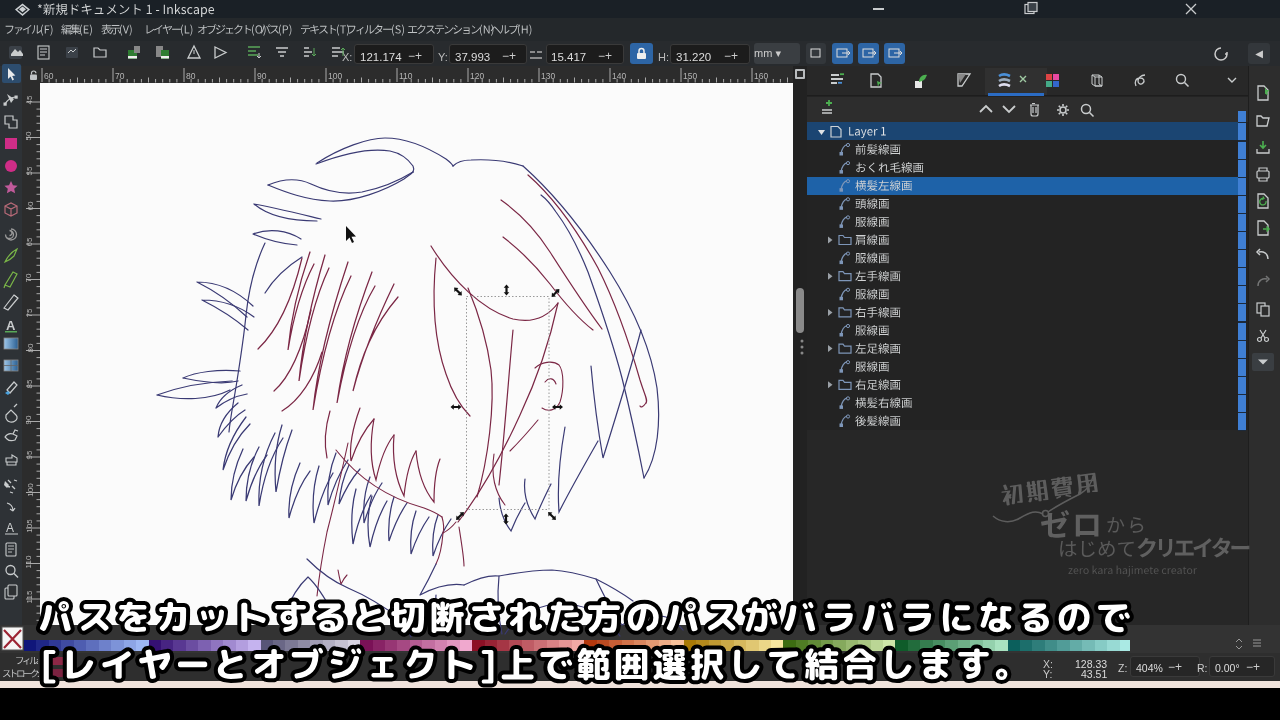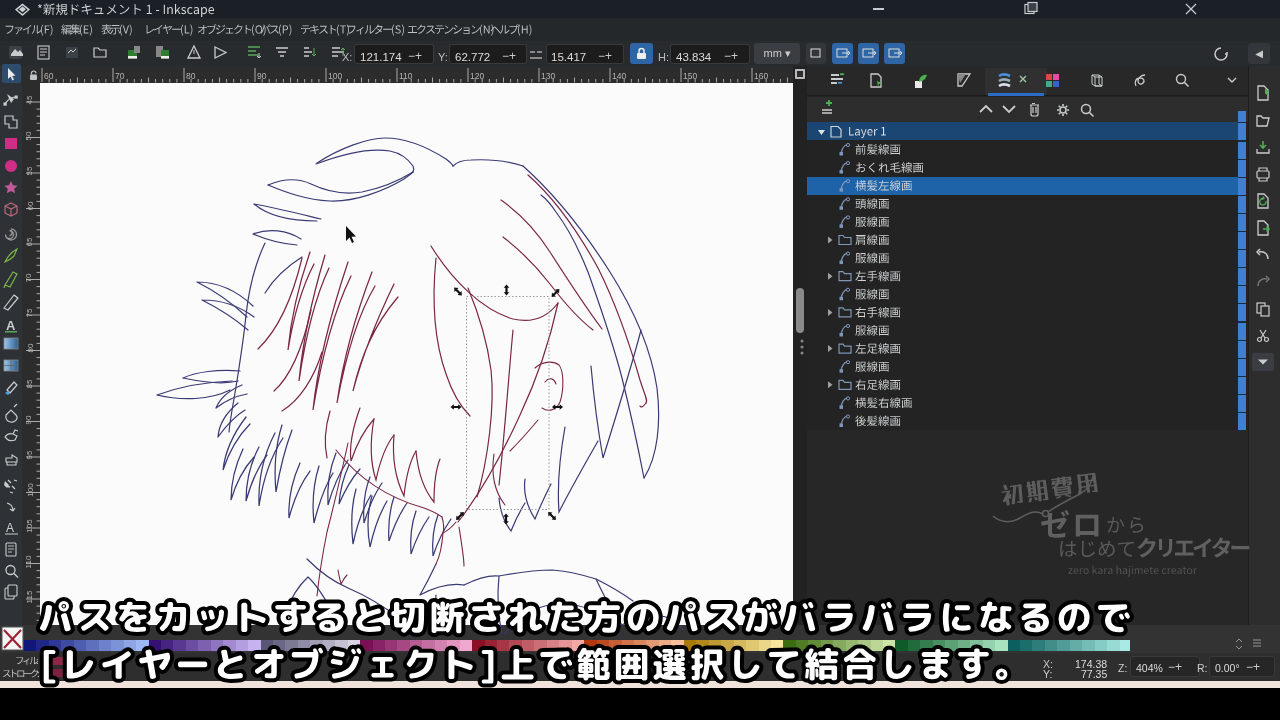--- a/index.html
+++ b/index.html
@@ -45,61 +45,61 @@
 <div class="abs" style="left:23.5px;top:640px;width:1106px;height:10.5px;background:linear-gradient(to right,#10167a 0.0px 12.4px,#1f2787 12.4px 24.9px,#2f3995 24.9px 37.3px,#3f4ba2 37.3px 49.8px,#4e5db0 49.8px 62.2px,#5e6fbd 62.2px 74.7px,#6e81cb 74.7px 87.1px,#7d93d8 87.1px 99.6px,#8da5e6 99.6px 112.0px,#9db7f4 112.0px 124.5px,#351073 124.5px 136.9px,#472482 136.9px 149.4px,#593892 149.4px 161.8px,#6b4da1 161.8px 174.3px,#7d61b1 174.3px 186.7px,#8f75c0 186.7px 199.2px,#a18ad0 199.2px 211.6px,#b39edf 211.6px 224.1px,#c5b3ef 224.1px 236.5px,#585577 236.5px 249.0px,#6a6786 249.0px 261.4px,#7c7995 261.4px 273.9px,#8e8ba4 273.9px 286.3px,#a19db4 286.3px 298.8px,#b3afc3 298.8px 311.2px,#c5c1d2 311.2px 323.7px,#d8d4e2 323.7px 336.1px,#7a1157 336.1px 348.6px,#882365 348.6px 361.0px,#973674 361.0px 373.5px,#a64983 373.5px 385.9px,#b55c92 385.9px 398.4px,#c36fa1 398.4px 410.8px,#d282b0 410.8px 423.3px,#e195bf 423.3px 435.7px,#f0a8ce 435.7px 448.2px,#8c1025 448.2px 460.6px,#982335 460.6px 473.1px,#a53645 473.1px 485.5px,#b24955 485.5px 498.0px,#bf5c65 498.0px 510.4px,#cb6f75 510.4px 522.9px,#d88285 522.9px 535.3px,#e59595 535.3px 547.8px,#f2a9a5 547.8px 560.2px,#b3380e 560.2px 572.7px,#bc4b22 572.7px 585.1px,#c65e36 585.1px 597.6px,#d0724a 597.6px 610.0px,#d9855e 610.0px 622.5px,#e39972 622.5px 634.9px,#edac86 634.9px 647.4px,#f7c09a 647.4px 659.8px,#a97a07 659.8px 672.3px,#b4891c 672.3px 684.7px,#bf9932 684.7px 697.2px,#caa847 697.2px 709.6px,#d5b85d 709.6px 722.1px,#e0c772 722.1px 734.5px,#ebd788 734.5px 747.0px,#f7e79e 747.0px 759.4px,#3d6d12 759.4px 771.9px,#4f7c24 771.9px 784.3px,#618b37 784.3px 796.8px,#739a4a 796.8px 809.2px,#85a95d 809.2px 821.7px,#97b86f 821.7px 834.1px,#a9c782 834.1px 846.6px,#bbd695 846.6px 859.0px,#cde6a8 859.0px 871.5px,#0f5c2a 871.5px 883.9px,#226c3c 883.9px 896.4px,#357d4f 896.4px 908.8px,#488e62 908.8px 921.3px,#5b9f75 921.3px 933.7px,#6eaf87 933.7px 946.2px,#81c09a 946.2px 958.6px,#94d1ad 958.6px 971.1px,#a8e2c0 971.1px 983.5px,#0b5f5c 983.5px 996.0px,#1c6e6b 996.0px 1008.4px,#2e7d7a 1008.4px 1020.9px,#408d89 1020.9px 1033.3px,#519c98 1033.3px 1045.8px,#63aca7 1045.8px 1058.2px,#75bbb6 1058.2px 1070.7px,#86cbc5 1070.7px 1083.1px,#98dad4 1083.1px 1095.6px,#aaeae4 1095.6px 1108.0px)"></div>
 <div class="abs" style="left:0;top:653px;width:1280px;height:28px;background:#2e2e2e"></div>
 <div class="abs" style="left:0;top:681px;width:1280px;height:6.5px;background:#f0e3dc"></div>
 <div class="abs" style="left:0;top:687.5px;width:1280px;height:32.5px;background:#000"></div>
 <div class="abs" style="left:342px;top:51px;font-size:11px;color:#bbb">X:</div>
 <div class="abs" style="left:354px;top:44px;width:80px;height:20px;background:#1c1c1c;border:1px solid #3a3a3a;border-radius:3px"></div>
 <div class="abs" style="left:360px;top:51px;font-size:11.5px;color:#ddd">121.174</div>
 <div class="abs" style="left:408px;top:49px;font-size:12px;color:#ccc">−+</div>
 <div class="abs" style="left:438px;top:51px;font-size:11px;color:#bbb">Y:</div>
 <div class="abs" style="left:449px;top:44px;width:78px;height:20px;background:#1c1c1c;border:1px solid #3a3a3a;border-radius:3px"></div>
-<div class="abs" style="left:455px;top:51px;font-size:11.5px;color:#ddd">62.772</div>
+<div class="abs" style="left:455px;top:51px;font-size:11.5px;color:#ddd">37.993</div>
 <div class="abs" style="left:502px;top:49px;font-size:12px;color:#ccc">−+</div>
 <svg class="abs" style="left:528px;top:48px" width="16" height="14">
     <path d="M2,10 h12 M2,4 h5 m2,0 h5" stroke="#aaa" stroke-width="1.5"></path>
   </svg>
 <div class="abs" style="left:546px;top:44px;width:78px;height:20px;background:#1c1c1c;border:1px solid #3a3a3a;border-radius:3px"></div>
 <div class="abs" style="left:551px;top:51px;font-size:11.5px;color:#ddd">15.417</div>
 <div class="abs" style="left:598px;top:49px;font-size:12px;color:#ccc">−+</div>
 <div class="abs" style="left:630px;top:43px;width:23px;height:21px;background:#2d65a5;border-radius:3px"></div>
 <svg class="abs" style="left:635px;top:47px" width="14" height="14">
     <rect x="2" y="6" width="9" height="6" rx="1" fill="#eee"></rect>
     <path d="M4,6 V4 a2.5,2.5 0 0 1 5,0 V6" stroke="#eee" stroke-width="1.5" fill="none"></path>
   </svg>
 <div class="abs" style="left:658px;top:51px;font-size:11px;color:#bbb">H:</div>
 <div class="abs" style="left:670px;top:44px;width:80px;height:20px;background:#1c1c1c;border:1px solid #3a3a3a;border-radius:3px"></div>
-<div class="abs" style="left:676px;top:51px;font-size:11.5px;color:#ddd">43.834</div>
+<div class="abs" style="left:676px;top:51px;font-size:11.5px;color:#ddd">31.220</div>
 <div class="abs" style="left:724px;top:49px;font-size:12px;color:#ccc">−+</div>
-<div class="abs" style="left:754px;top:43px;width:46px;height:21px;background:#3a3e42;border-radius:3px;color:#ccc;font-size:11px;text-align:center;line-height:21px">mm ▾</div>
+<div class="abs" style="left:754px;top:43px;width:46px;height:21px;background:#3a3e42;border-radius:3px;color:#ccc;font-size:11px;line-height:21px">mm ▾</div>
 <div class="abs" style="left:806px;top:43px;width:20px;height:21px;background:#33373b;border-radius:3px"></div>
 <div class="abs" style="left:832px;top:43px;width:21px;height:21px;background:#2d65a5;border-radius:3px"></div>
 <div class="abs" style="left:858px;top:43px;width:21px;height:21px;background:#2d65a5;border-radius:3px"></div>
 <div class="abs" style="left:884px;top:43px;width:21px;height:21px;background:#2d65a5;border-radius:3px"></div>
 <svg class="abs" style="left:806px;top:43px" width="100" height="21">
     <g stroke="#ddd" fill="none">
       <rect x="5" y="6" width="9" height="8"></rect>
       <rect x="31" y="6" width="10" height="8"></rect>
       <path d="M36,10 h8 m-2,-2 l2,2 -2,2"></path>
       <rect x="57" y="6" width="10" height="8"></rect>
       <path d="M62,10 h8 m-2,-2 l2,2 -2,2"></path>
       <rect x="83" y="6" width="10" height="8"></rect>
       <path d="M88,10 h8 m-2,-2 l2,2 -2,2"></path>
     </g>
   </svg>
 <svg class="abs" style="left:1212px;top:45px" width="18" height="18">
     <path d="M9,3 a6,6 0 1 0 6,6 m0,-2 v2 h-2" stroke="#ccc" stroke-width="1.5" fill="none"></path>
   </svg>
 <div class="abs" style="left:1248px;top:43px;width:22px;height:21px;background:#33373b;border-radius:3px;color:#ccc;font-size:10px;text-align:center;line-height:21px">◀</div>
 <div class="abs" style="left:1043px;top:658px;font-size:10.5px;color:#ccc">X:</div>
-<div class="abs" style="left:1075px;top:658px;font-size:10.5px;color:#ddd">174.38</div>
+<div class="abs" style="left:1075px;top:658px;font-size:10.5px;color:#ddd">128.33</div>
 <div class="abs" style="left:1043px;top:668px;font-size:10.5px;color:#ccc">Y:</div>
-<div class="abs" style="left:1081px;top:668px;font-size:10.5px;color:#ddd">77.35</div>
+<div class="abs" style="left:1081px;top:668px;font-size:10.5px;color:#ddd">43.51</div>
 <div class="abs" style="left:1118px;top:662px;font-size:10.5px;color:#ccc">Z:</div>
 <div class="abs" style="left:1130px;top:656px;width:70px;height:21px;background:#262626;border:1px solid #3a3a3a;border-radius:3px"></div>
 <div class="abs" style="left:1136px;top:662px;font-size:10.5px;color:#ddd">404%</div>
 <div class="abs" style="left:1168px;top:660px;font-size:12px;color:#ccc">−+</div>
 <div class="abs" style="left:1197px;top:662px;font-size:10.5px;color:#ccc">R:</div>
 <div class="abs" style="left:1209px;top:656px;width:66px;height:21px;background:#262626;border:1px solid #3a3a3a;border-radius:3px"></div>
 <div class="abs" style="left:1215px;top:662px;font-size:10.5px;color:#ddd">0.00°</div>
 <div class="abs" style="left:1246px;top:660px;font-size:12px;color:#ccc">−+</div>
 <svg class="abs" style="left:0;top:0" width="1280" height="720">
     <path d="M42.0,68 v14 M49.1,79.0 v3.5 M56.2,79.0 v3.5 M63.3,79.0 v3.5 M70.4,79.0 v3.5 M77.5,77.5 v5.0 M84.6,79.0 v3.5 M91.7,79.0 v3.5 M98.8,79.0 v3.5 M105.9,79.0 v3.5 M113.0,68 v14 M120.1,79.0 v3.5 M127.2,79.0 v3.5 M134.3,79.0 v3.5 M141.4,79.0 v3.5 M148.5,77.5 v5.0 M155.6,79.0 v3.5 M162.7,79.0 v3.5 M169.8,79.0 v3.5 M176.9,79.0 v3.5 M184.0,68 v14 M191.1,79.0 v3.5 M198.2,79.0 v3.5 M205.3,79.0 v3.5 M212.4,79.0 v3.5 M219.5,77.5 v5.0 M226.6,79.0 v3.5 M233.7,79.0 v3.5 M240.8,79.0 v3.5 M247.9,79.0 v3.5 M255.0,68 v14 M262.1,79.0 v3.5 M269.2,79.0 v3.5 M276.3,79.0 v3.5 M283.4,79.0 v3.5 M290.5,77.5 v5.0 M297.6,79.0 v3.5 M304.7,79.0 v3.5 M311.8,79.0 v3.5 M318.9,79.0 v3.5 M326.0,68 v14 M333.1,79.0 v3.5 M340.2,79.0 v3.5 M347.3,79.0 v3.5 M354.4,79.0 v3.5 M361.5,77.5 v5.0 M368.6,79.0 v3.5 M375.7,79.0 v3.5 M382.8,79.0 v3.5 M389.9,79.0 v3.5 M397.0,68 v14 M404.1,79.0 v3.5 M411.2,79.0 v3.5 M418.3,79.0 v3.5 M425.4,79.0 v3.5 M432.5,77.5 v5.0 M439.6,79.0 v3.5 M446.7,79.0 v3.5 M453.8,79.0 v3.5 M460.9,79.0 v3.5 M468.0,68 v14 M475.1,79.0 v3.5 M482.2,79.0 v3.5 M489.3,79.0 v3.5 M496.4,79.0 v3.5 M503.5,77.5 v5.0 M510.6,79.0 v3.5 M517.7,79.0 v3.5 M524.8,79.0 v3.5 M531.9,79.0 v3.5 M539.0,68 v14 M546.1,79.0 v3.5 M553.2,79.0 v3.5 M560.3,79.0 v3.5 M567.4,79.0 v3.5 M574.5,77.5 v5.0 M581.6,79.0 v3.5 M588.7,79.0 v3.5 M595.8,79.0 v3.5 M602.9,79.0 v3.5 M610.0,68 v14 M617.1,79.0 v3.5 M624.2,79.0 v3.5 M631.3,79.0 v3.5 M638.4,79.0 v3.5 M645.5,77.5 v5.0 M652.6,79.0 v3.5 M659.7,79.0 v3.5 M666.8,79.0 v3.5 M673.9,79.0 v3.5 M681.0,68 v14 M688.1,79.0 v3.5 M695.2,79.0 v3.5 M702.3,79.0 v3.5 M709.4,79.0 v3.5 M716.5,77.5 v5.0 M723.6,79.0 v3.5 M730.7,79.0 v3.5 M737.8,79.0 v3.5 M744.9,79.0 v3.5 M752.0,68 v14 M759.1,79.0 v3.5 M766.2,79.0 v3.5 M773.3,79.0 v3.5 M780.4,79.0 v3.5 M787.5,77.5 v5.0 " stroke="#aaa" stroke-width="1"></path>

